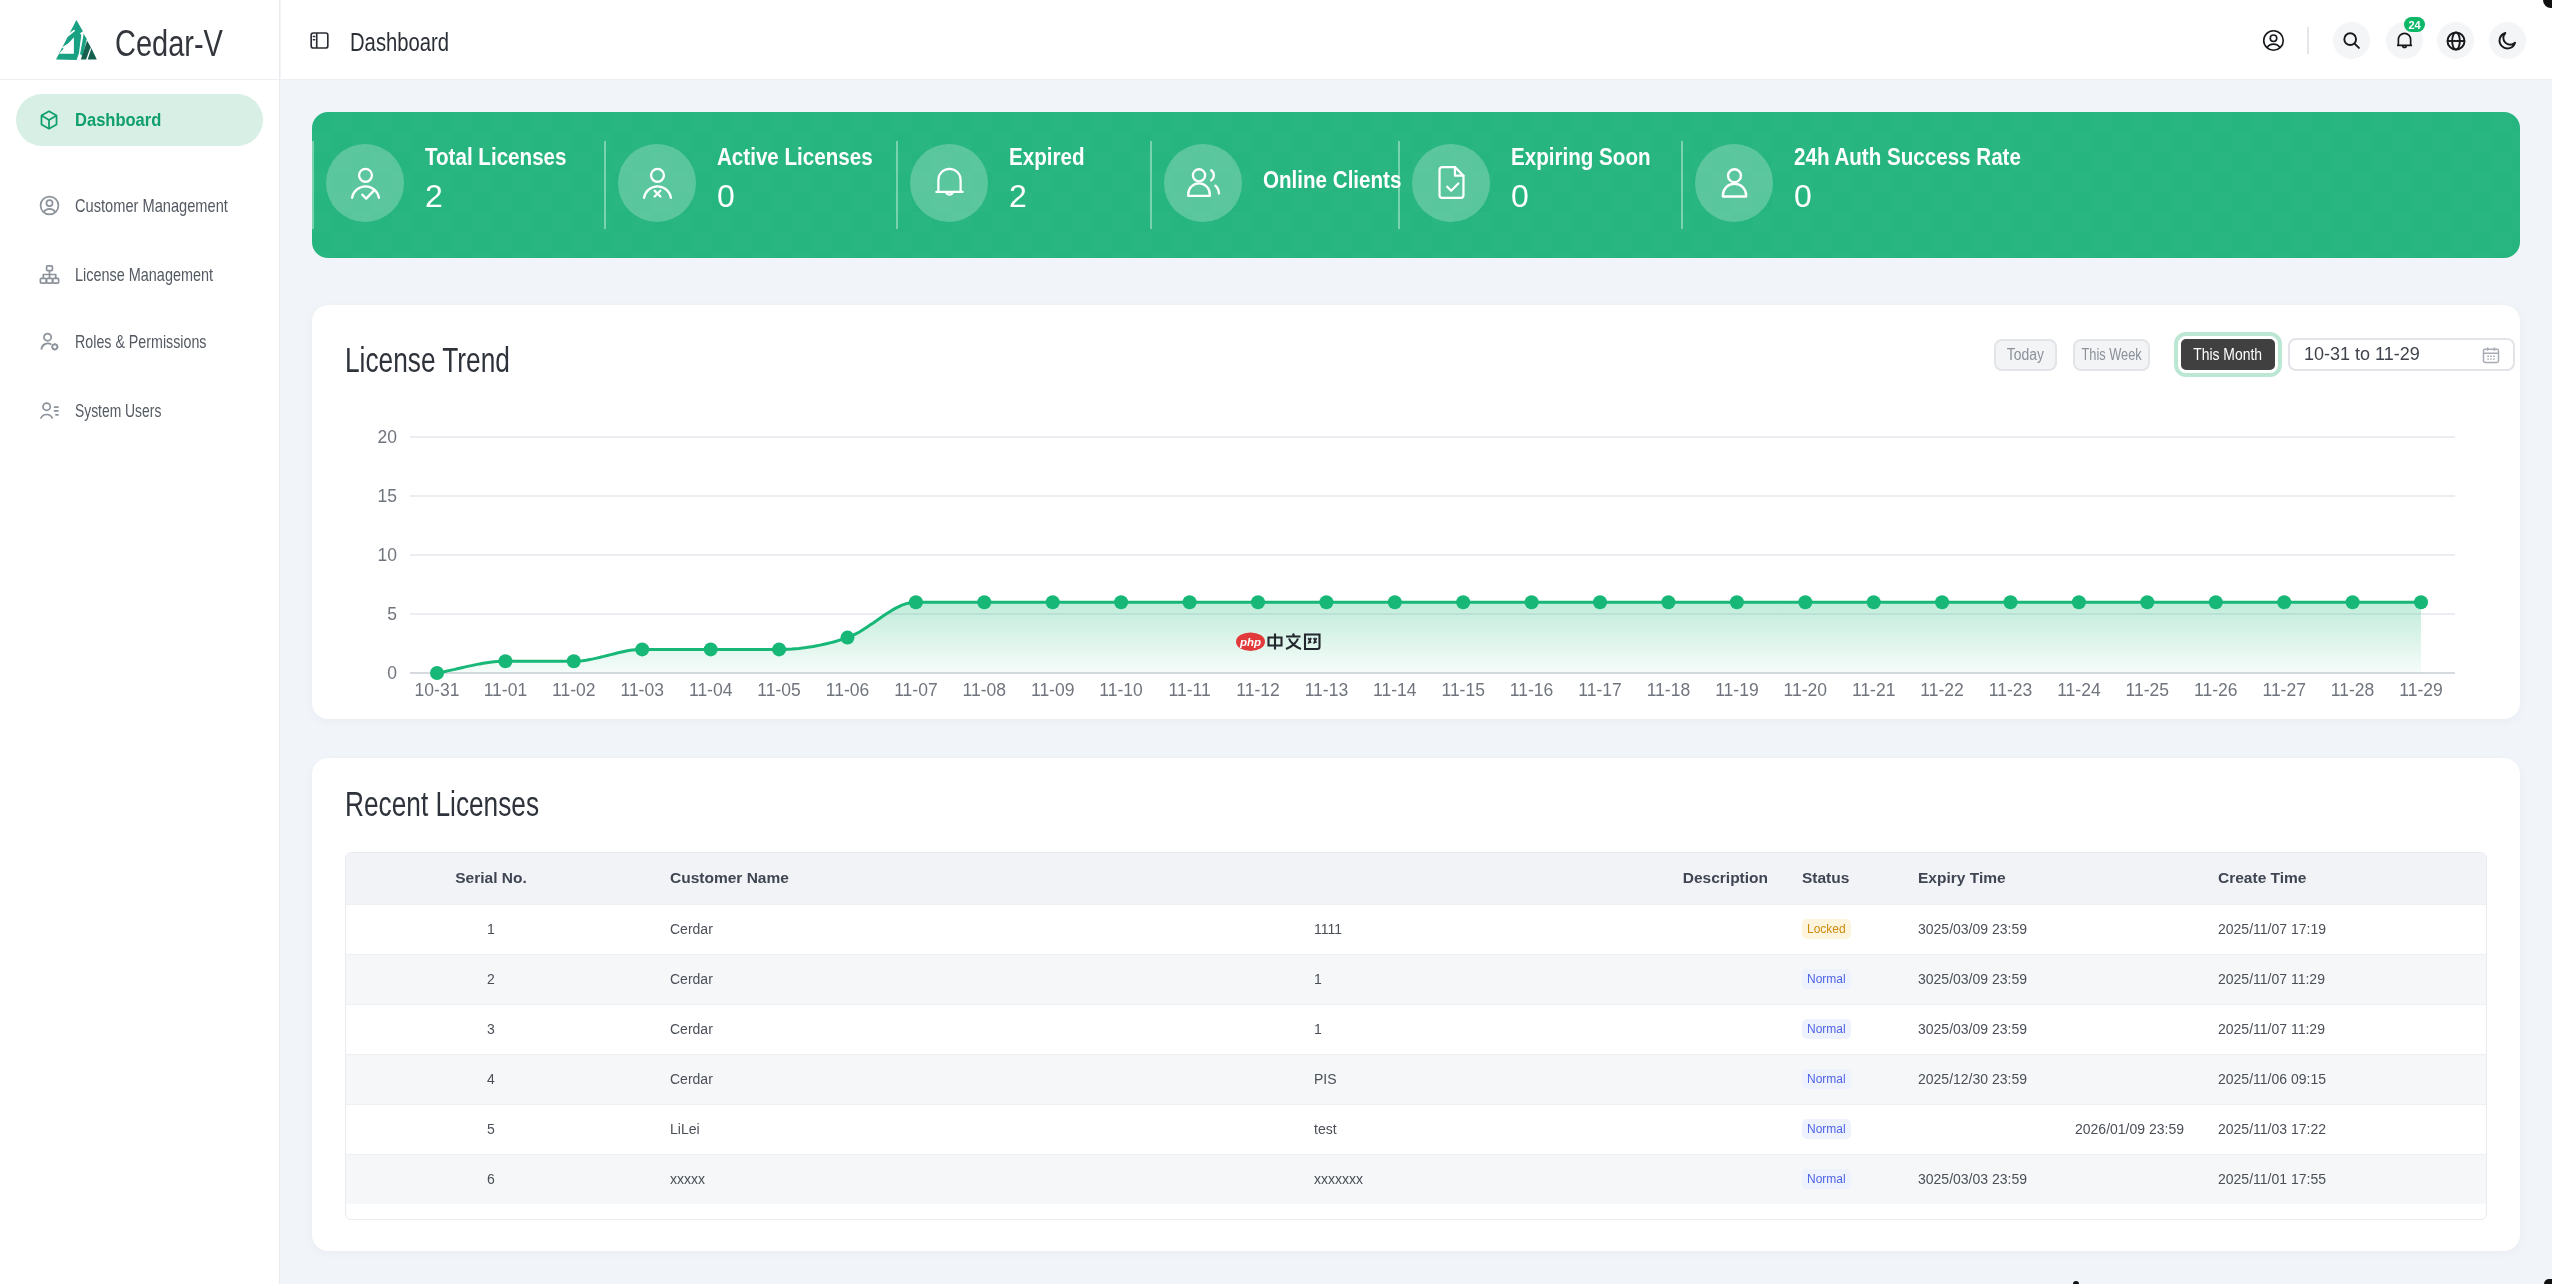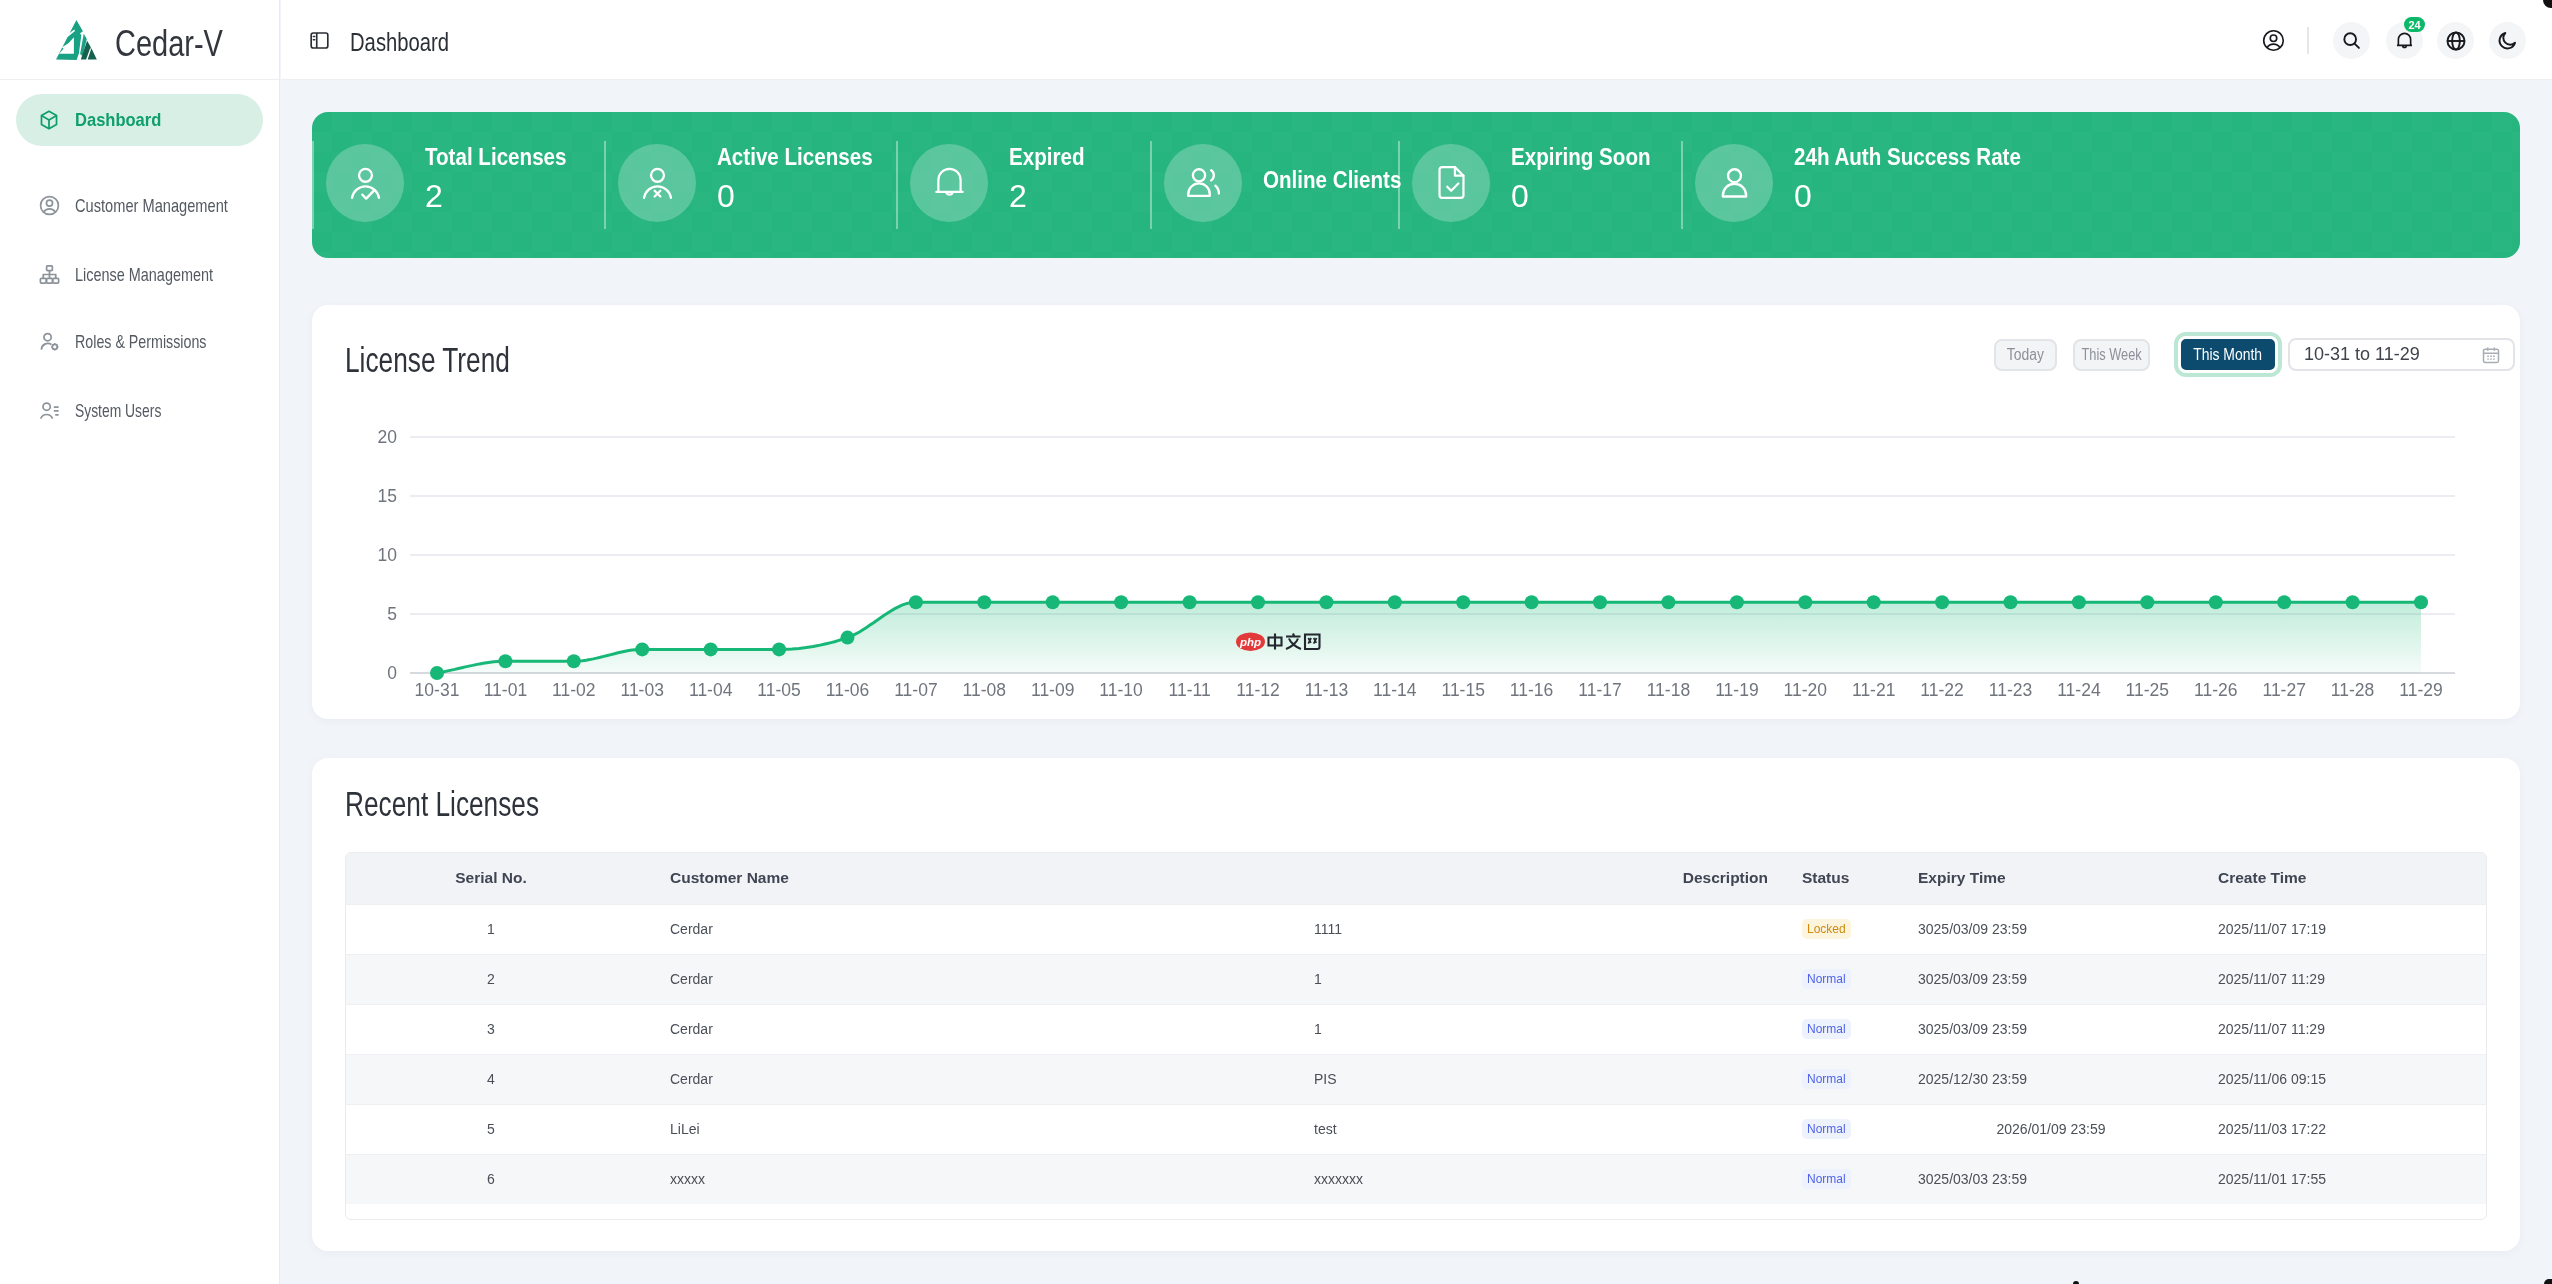--- a/index.html
+++ b/index.html
@@ -13,21 +13,21 @@
 .main{position:absolute;left:281px;top:81px;right:0;bottom:0;background:#f1f4f9}
 .banner{position:absolute;left:31px;top:31px;width:2208px;height:146px;border-radius:16px;background-color:#27b57f;background-image:repeating-conic-gradient(rgba(255,255,255,.016) 0% 25%,rgba(255,255,255,0) 0% 50%);background-size:40px 40px;display:flex;color:#fff}
 .bcol{display:flex;align-items:center;position:relative}
 .bdiv{position:absolute;left:0;top:29px;width:2px;height:88px;background:rgba(255,255,255,.38)}
 .bico{width:78px;height:78px;border-radius:50%;background:rgba(255,255,255,.24);display:flex;align-items:center;justify-content:center;flex:none;margin-bottom:5px}
 .btxt{margin-left:21px;margin-bottom:10px}
 .bt2{font-size:32px;font-weight:400;line-height:37px;margin-top:6px}
 .card{position:absolute;left:31px;width:2208px;background:#fff;border-radius:16px;box-shadow:0 2px 10px rgba(30,40,70,.04)}
 .ctitle{position:absolute;left:33px;color:#2e333b}
 .btn{position:absolute;height:32px;border-radius:8px;border:2px solid #e2e4e8;background:#f3f4f6;color:#8b9099;display:flex;align-items:center;justify-content:center}
-.btn.act{background:#0c4a6e;color:#fff;border:3px solid #fff;box-shadow:0 0 0 4px rgba(134,211,178,.55);height:37px}
+.btn.act{background:#404040;color:#fff;border:3px solid #fff;box-shadow:0 0 0 4px rgba(134,211,178,.55);height:37px}
 .dinput{position:absolute;height:33px;border-radius:8px;border:2px solid #e2e4e8;background:#fff;color:#3f444c;font-size:18px;display:flex;align-items:center;padding:0 12px 0 14px}
 .axl{font-size:17.5px;fill:#70757d}
 table{border-collapse:collapse;table-layout:fixed}
 th{font-size:15.5px;color:#3f4552;font-weight:700}
 td{font-size:14px;color:#4a4f57}
 th,td{overflow:hidden;white-space:nowrap}
 .stamp{position:absolute;background:#111}
 </style></head><body>
 <div class="sidebar">
 <div class="logo">
@@ -385,21 +385,21 @@
 <td style="text-align:left;padding-left:34px">PIS</td>
 <td style="text-align:left;padding-left:34px"><span style="display:inline-block;background:#eef2fd;color:#4f63e6;font-size:12px;border-radius:5px;padding:3px 5px">Normal</span></td>
 <td style="text-align:left;padding-left:34px">2025/12/30 23:59</td>
 <td style="text-align:left;padding-left:34px">2025/11/06 09:15</td>
 </tr>
 <tr style="height:50px;background:#fff;border-top:1px solid #eef0f4">
 <td style="text-align:center;padding-left:0">5</td>
 <td style="text-align:left;padding-left:34px">LiLei</td>
 <td style="text-align:left;padding-left:34px">test</td>
 <td style="text-align:left;padding-left:34px"><span style="display:inline-block;background:#eef2fd;color:#4f63e6;font-size:12px;border-radius:5px;padding:3px 5px">Normal</span></td>
-<td style="text-align:center;padding-left:34px">2026/01/09 23:59</td>
+<td style="text-align:right;padding-left:34px">2026/01/09 23:59</td>
 <td style="text-align:left;padding-left:34px">2025/11/03 17:22</td>
 </tr>
 <tr style="height:50px;background:#f6f7f9;border-top:1px solid #eef0f4">
 <td style="text-align:center;padding-left:0">6</td>
 <td style="text-align:left;padding-left:34px">xxxxx</td>
 <td style="text-align:left;padding-left:34px">xxxxxxx</td>
 <td style="text-align:left;padding-left:34px"><span style="display:inline-block;background:#eef2fd;color:#4f63e6;font-size:12px;border-radius:5px;padding:3px 5px">Normal</span></td>
 <td style="text-align:left;padding-left:34px">3025/03/03 23:59</td>
 <td style="text-align:left;padding-left:34px">2025/11/01 17:55</td>
 </tr>

